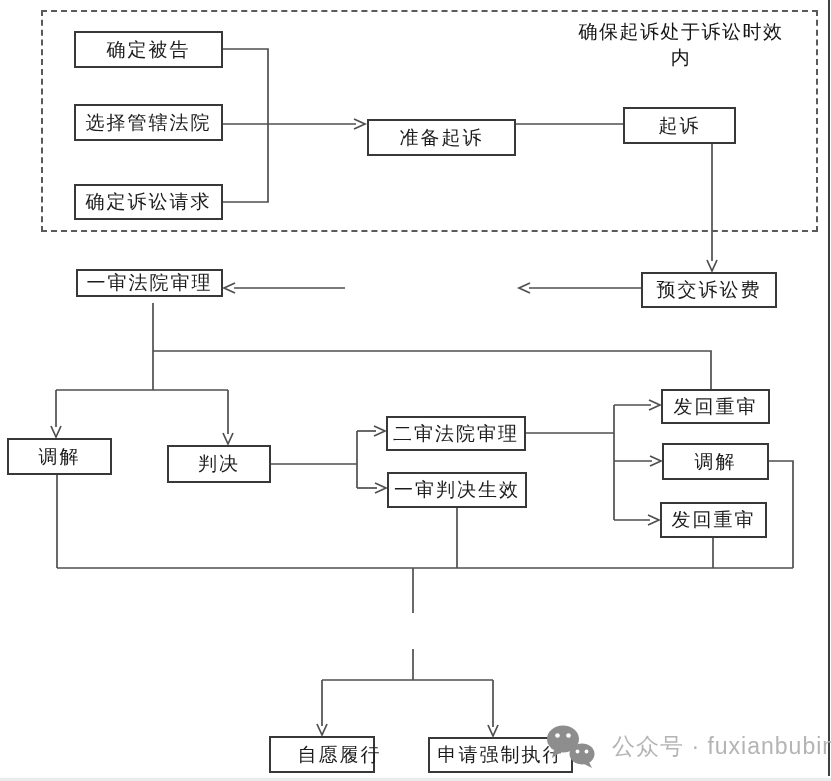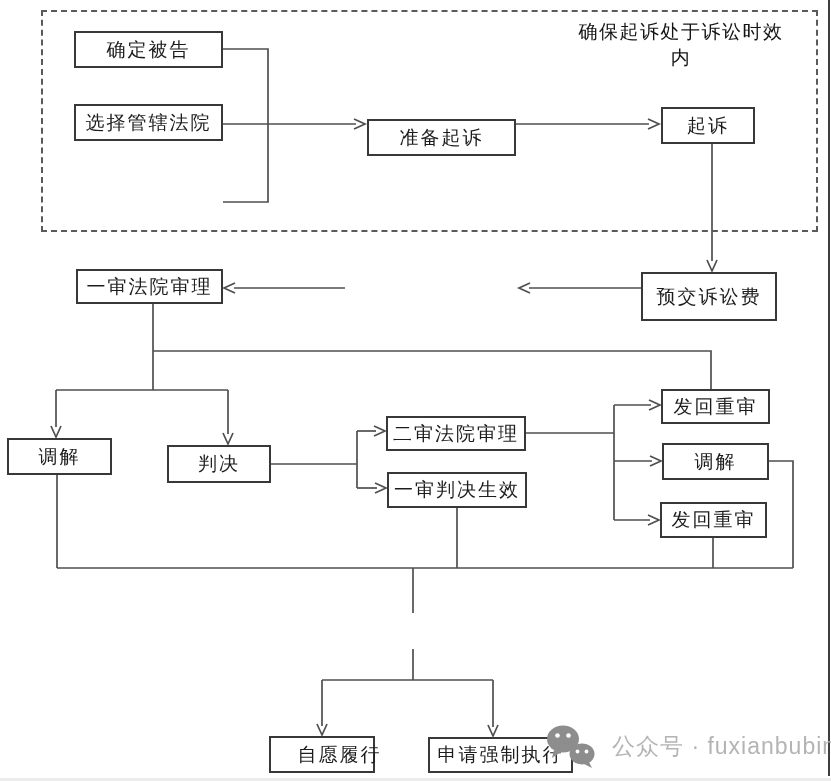--- a/index.html
+++ b/index.html
@@ -117,29 +117,30 @@
   </svg>
 
   <div class="dashed-box"></div>
 
   <div class="note">确保起诉处于诉讼时效内</div>
 
   <div class="node" style="left:74px;top:31px;width:149px;height:37px;">确定被告</div>
 
   <div class="node" style="left:74px;top:104px;width:149px;height:37px;">选择管辖法院</div>
 
+  <div class="node" style="left:74px;top:184px;width:149px;height:36px;">确定诉讼请求</div>
 
   <div class="node" style="left:367px;top:119px;width:149px;height:37px;">准备起诉</div>
 
-  <div class="node" style="left:661px;top:107px;width:94px;height:37px;">起诉</div>
+  <div class="node" style="left:623px;top:107px;width:113px;height:37px;">起诉</div>
 
-  <div class="node" style="left:641px;top:272px;width:136px;height:49px;">预交诉讼费</div>
+  <div class="node" style="left:641px;top:272px;width:136px;height:36px;">预交诉讼费</div>
 
 
-  <div class="node" style="left:76px;top:269px;width:147px;height:35px;">一审法院审理</div>
+  <div class="node" style="left:76px;top:269px;width:147px;height:28px;">一审法院审理</div>
 
   <div class="node" style="left:7px;top:438px;width:105px;height:37px;">调解</div>
 
   <div class="node" style="left:167px;top:445px;width:104px;height:38px;">判决</div>
 
   <div class="node" style="left:386px;top:416px;width:140px;height:35px;">二审法院审理</div>
 
   <div class="node" style="left:387px;top:472px;width:140px;height:36px;">一审判决生效</div>
 
   <div class="node" style="left:661px;top:389px;width:109px;height:35px;">发回重审</div>

